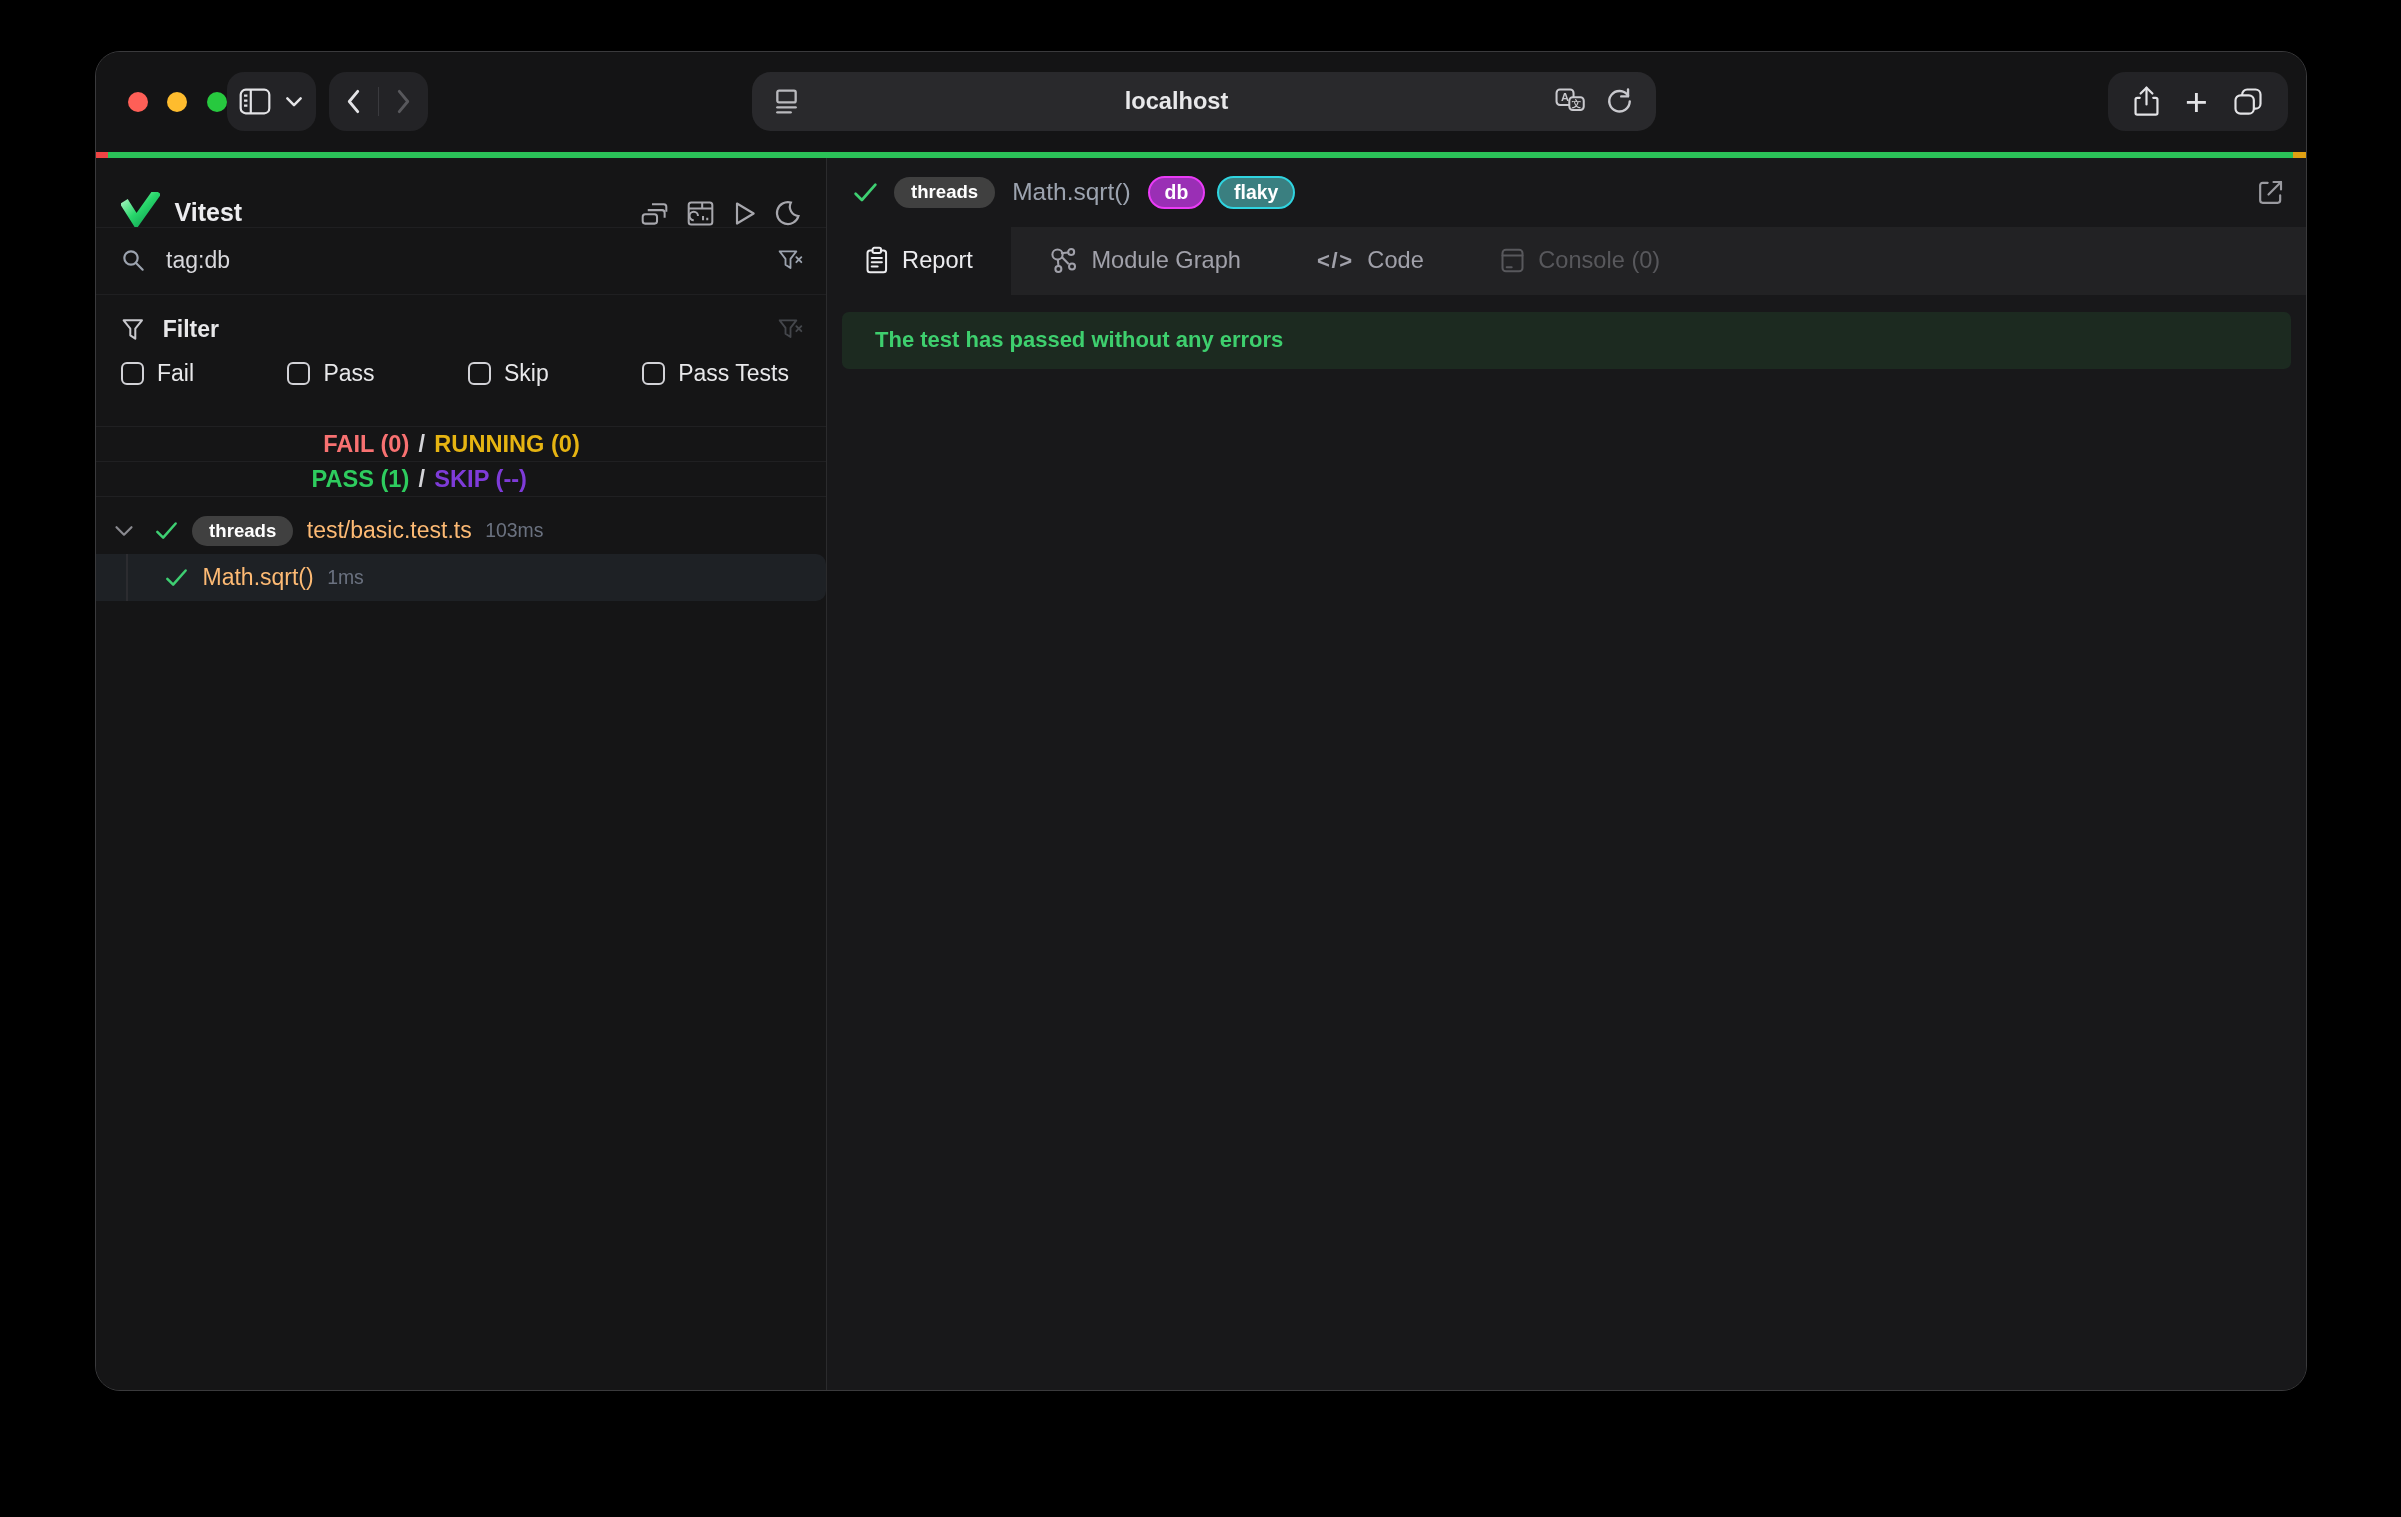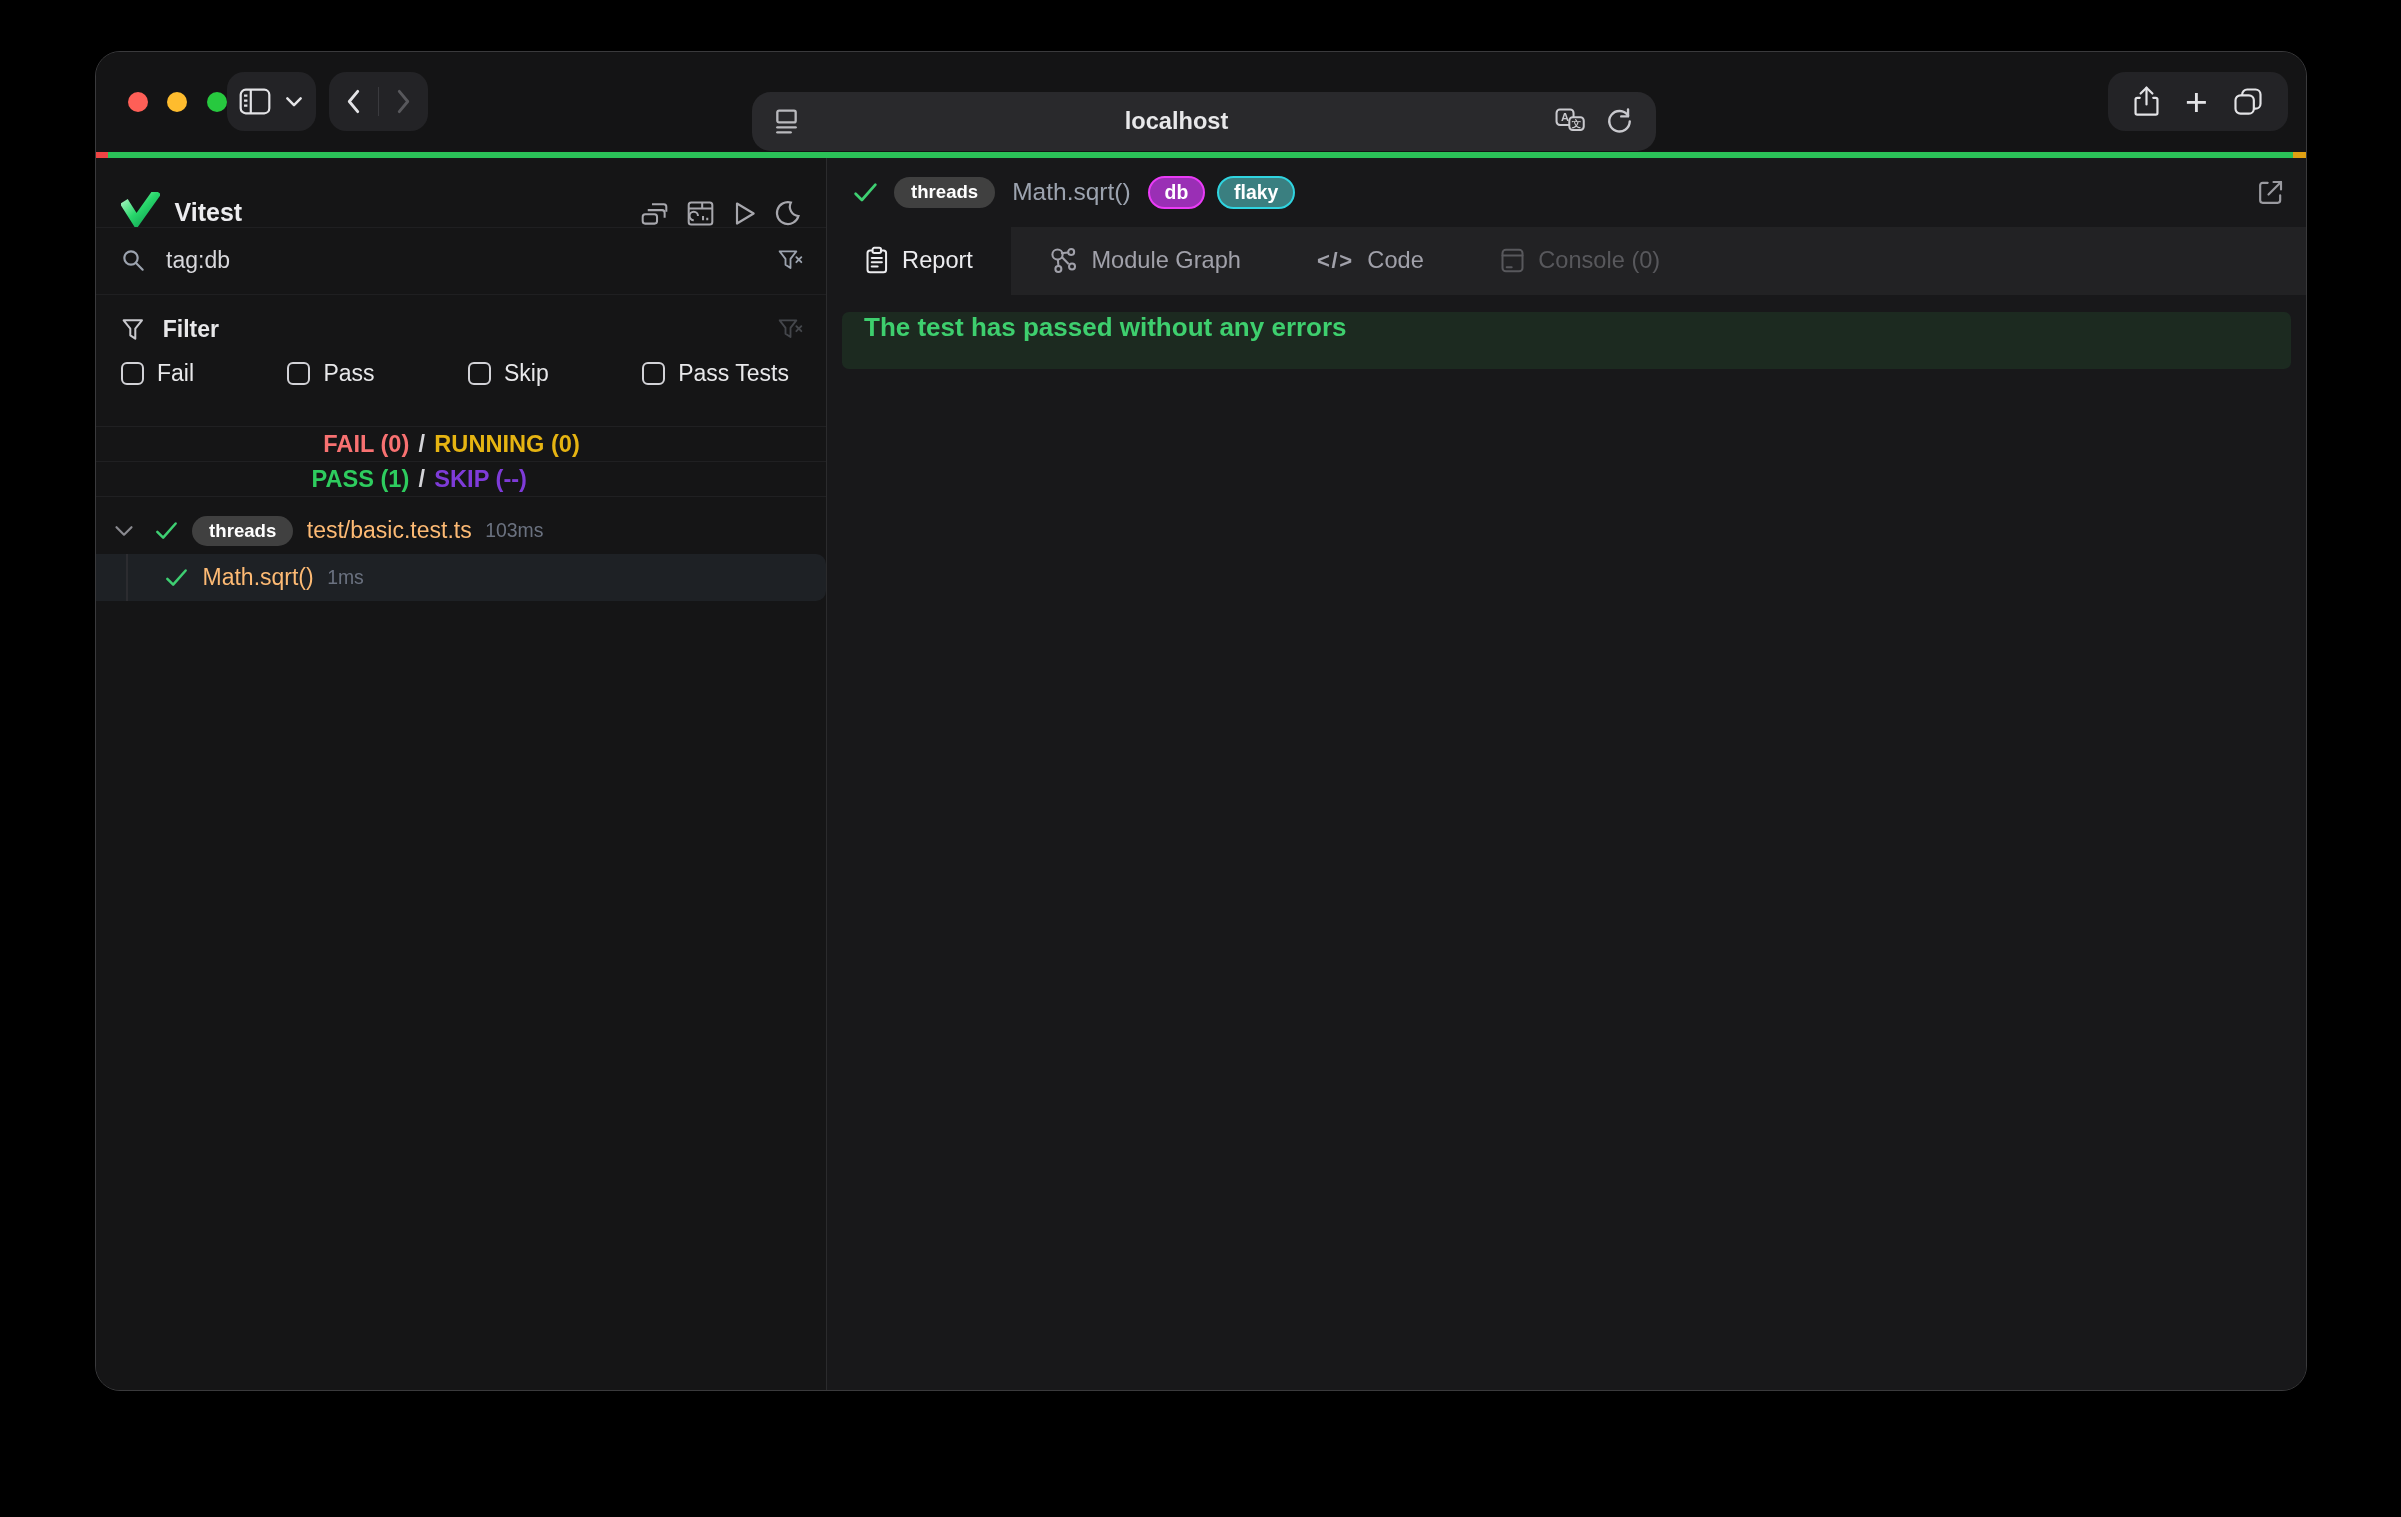--- a/index.html
+++ b/index.html
@@ -15,21 +15,21 @@
   .lights{position:absolute;left:32px;top:0;height:100px;display:flex;align-items:center;gap:19.4px;}
   .light{width:20px;height:20px;border-radius:50%;}
   .tb-group{position:absolute;top:20px;height:59px;background:#232326;border-radius:17px;
     display:flex;align-items:center;justify-content:space-evenly;color:#d7d7da;}
   .grp-sidebar{left:131px;width:89px;}
   .grp-nav{left:233px;width:99px;}
   .grp-right{left:2012px;width:180px;color:#e3e3e6;}
   .nav-divider{width:1.7px;height:29px;background:#3a3a3e;}
   .fwd{color:#58585c;}
   .addr{position:absolute;left:656px;top:20px;width:904px;height:59px;background:#29292c;
-    border-radius:18.6px;display:flex;align-items:center;padding:0 22px;color:#b9b9bd;margin-top:20px;}
+    border-radius:18.6px;display:flex;align-items:center;padding:0 22px;color:#b9b9bd;}
   .addr-url{flex:1;text-align:center;color:#e8e8ea;font-size:23.6px;font-weight:600;}
   .addr-right{display:flex;align-items:center;gap:17px;}
   .plus-glyph{font-size:39px;font-weight:300;line-height:1;color:#e3e3e6;}
   .icon-btn{display:flex;align-items:center;justify-content:center;background:none;border:none;cursor:pointer;color:inherit;padding:0;}
 
   
   .strip{height:5.9px;display:flex;flex:0 0 auto;}
   .strip .seg-red{width:11.8px;background:#ee4444;}
   .strip .seg-green{flex:1;background:#2bc158;}
   .strip .seg-yellow{width:13.5px;background:#dfa013;}
@@ -96,22 +96,22 @@
 
   
   .dt-tabs{height:68px;background:#222224;display:flex;align-items:stretch;flex:0 0 auto;}
   .tab{display:flex;align-items:center;gap:13.5px;padding:0 38px;font-size:23.6px;color:#a1a1aa;cursor:pointer;}
   .tab.active{background:#18181a;color:#ececef;}
   .tab.disabled{color:#58585c;cursor:default;}
   .code-glyph{font-size:22px;letter-spacing:1.7px;font-weight:600;}
 
   
   .dt-content{flex:1;padding:17px 15px;min-height:0;}
-  .banner{height:57px;background:#1c2a20;border-radius:6.8px;display:flex;
-    padding:0 22px;color:#3ecf6e;font-size:26px;font-weight:700;}
+  .banner{height:57px;background:#1c2a20;border-radius:6.8px;display:flex;align-items:center;
+    padding:0 33px;color:#3ecf6e;font-size:22px;font-weight:700;}
 
   svg{display:block;}
 </style>
 </head>
 <body>
 
 <div class="window">
 
   <div class="toolbar">
     <div class="lights">

